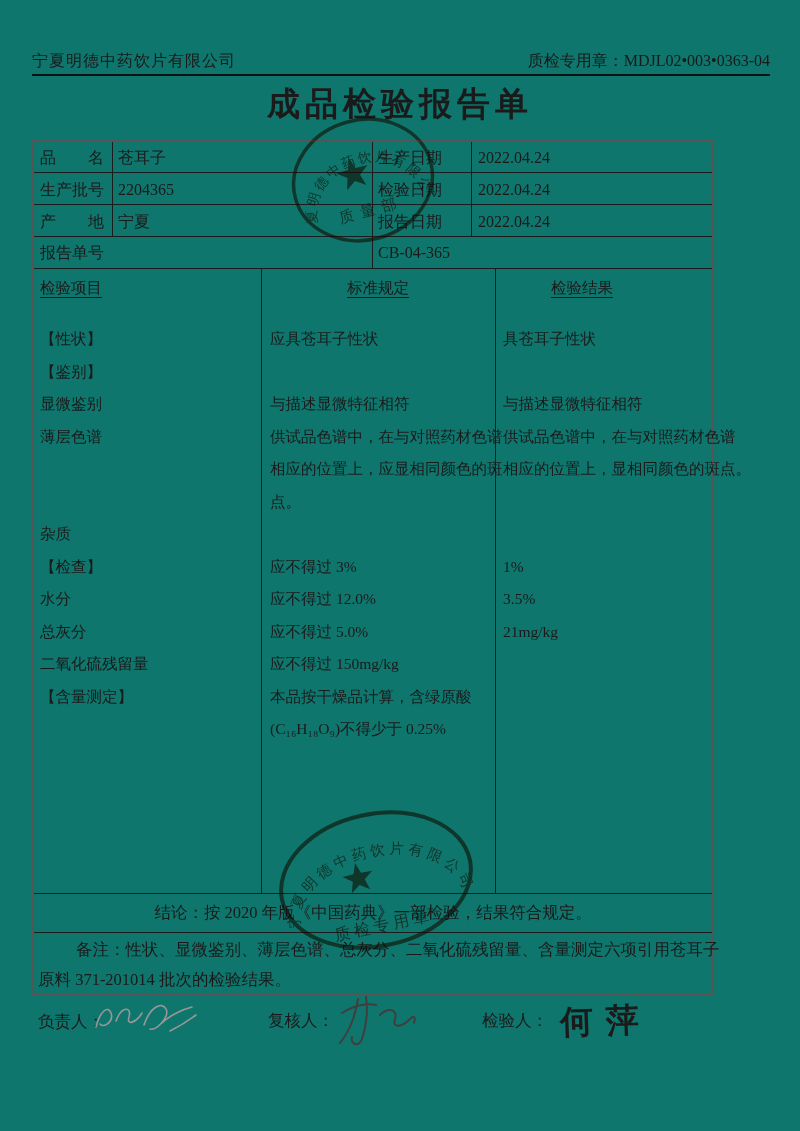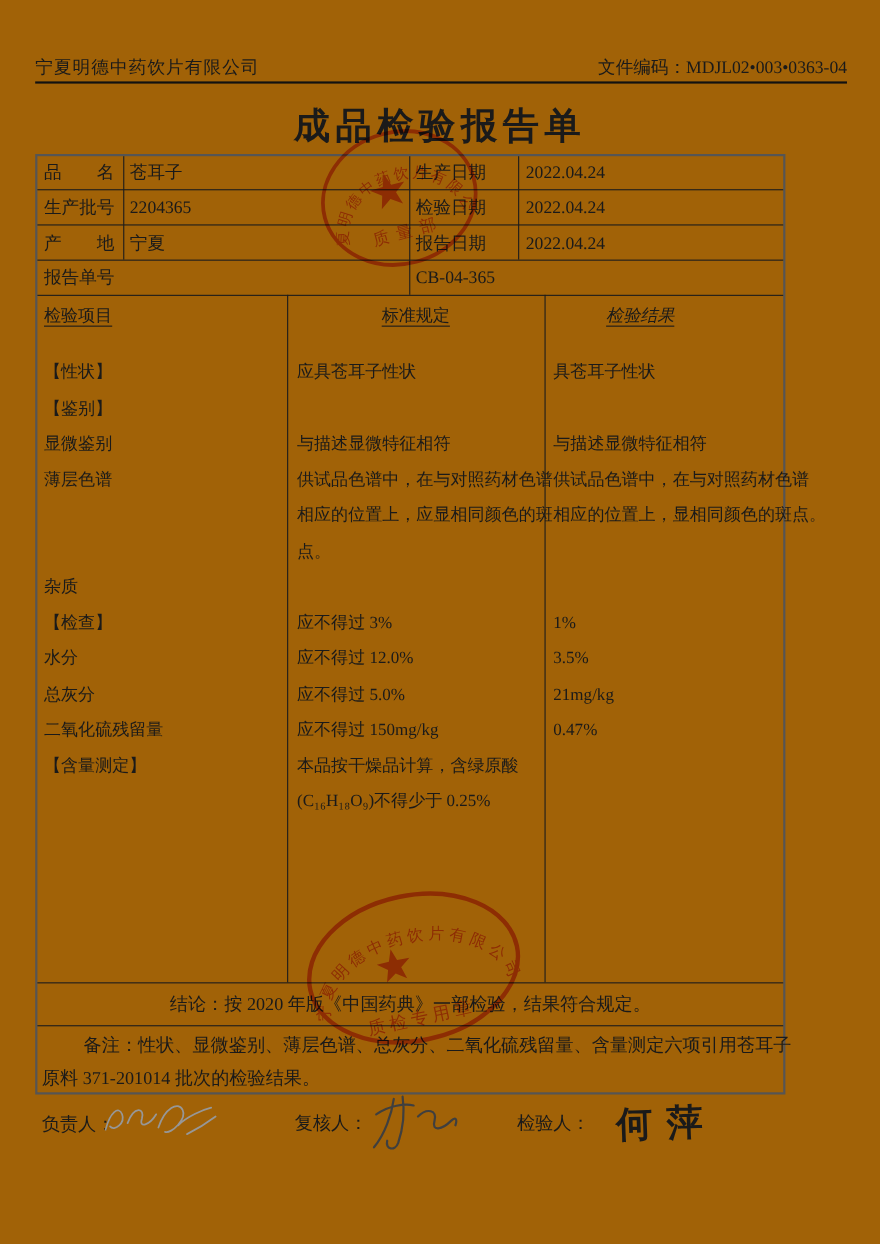--- a/index.html
+++ b/index.html
@@ -1,39 +1,39 @@
 <!DOCTYPE html>
 <html style="--stamp: #d9503c;"><head>
 <meta charset="utf-8">
 <style>
   html,body{margin:0;padding:0;background:#ffffff;}
-  .page{position:relative;width:800px;height:1131px;background:#a16207;overflow:hidden;
+  .page{position:relative;width:800px;height:1131px;background:#0f766e;overflow:hidden;
         font-family:"Liberation Serif","DejaVu Serif",serif;color:#1a1a1a;}
 
   
   .hdr-company{position:absolute;left:32px;top:51px;font-size:16px;letter-spacing:1px;}
   .hdr-code{position:absolute;right:30px;top:51px;font-size:16px;}
   .hdr-rule{position:absolute;left:32px;top:74px;width:738px;height:2px;background:#111;}
-  .doc-title{position:absolute;left:0;top:92px;width:100%;text-align:center;
+  .doc-title{position:absolute;left:0;top:82px;width:100%;text-align:center;
              font-family:"Liberation Sans","DejaVu Sans",sans-serif;
              font-size:33px;font-weight:bold;letter-spacing:5px;}
 
   
   .doc-table{position:absolute;left:32px;top:140px;width:682px;height:855px;
              border:2px solid #555;box-sizing:border-box;}
   .hl{position:absolute;left:0;right:0;height:1px;background:#1c1c1c;}
   .vl{position:absolute;width:1px;background:#1c1c1c;}
 
   .cell{position:absolute;height:32px;line-height:32px;font-size:16px;white-space:nowrap;}
   .c1{left:6px;} .c2{left:84px;} .c3{left:344px;} .c4{left:444px;}
   .r1{top:0;} .r2{top:32px;} .r3{top:64px;} .r4{top:95px;}
 
   .col-header{position:absolute;top:134px;height:24px;line-height:24px;font-size:15.5px;text-align:center;}
   .col-header span{text-decoration:underline;text-underline-offset:4px;}
-  .ch-1{left:6px;} .ch-2{left:227px;width:234px;text-align:center;} .ch-3{left:461px;width:174px;text-align:center;font-style:italic;}
+  .ch-1{left:6px;} .ch-2{left:227px;width:234px;text-align:center;} .ch-3{left:461px;width:174px;text-align:center;}
 
   .col-lines{position:absolute;top:181px;}
   .cl-1{left:6px;width:218px;} .cl-2{left:236px;width:224px;} .cl-3{left:469px;width:206px;}
   .tline{height:32.5px;line-height:32.5px;font-size:15.5px;white-space:nowrap;}
 
   .concl{position:absolute;top:751px;left:0;right:0;height:39px;line-height:40px;
          text-align:center;font-size:16.5px;}
   .remark{position:absolute;top:790px;left:0;right:0;bottom:0;padding-top:3px;}
   .remark .tline{height:30px;line-height:30px;font-size:16.5px;padding-left:4px;}
   .remark .tline:first-child{padding-left:42px;}
@@ -51,21 +51,21 @@
   .stamp-line{stroke:var(--stamp,#d9503c);fill:none;}
   .stamp-fill{fill:var(--stamp,#d9503c);}
   .stamp-text{fill:var(--stamp,#d9503c);font-family:"Liberation Serif","DejaVu Serif",serif;}
 </style>
 </head>
 <body>
 
 <div class="page">
 
   <div class="hdr-company">宁夏明德中药饮片有限公司</div>
-  <div class="hdr-code"><span>文件编码：</span><span>MDJL02•003•0363-04</span></div>
+  <div class="hdr-code"><span>质检专用章：</span><span>MDJL02•003•0363-04</span></div>
   <div class="hdr-rule"></div>
   <div class="doc-title">成品检验报告单</div>
 
   <div class="doc-table">
 
     <div class="hl" style="top:30px"></div>
     <div class="hl" style="top:62px"></div>
     <div class="hl" style="top:94px"></div>
     <div class="hl" style="top:126px"></div>
     <div class="hl" style="top:751px"></div>
@@ -132,40 +132,39 @@
         <div class="tline">具苍耳子性状</div>
         <div class="tline"></div>
         <div class="tline">与描述显微特征相符</div>
         <div class="tline">供试品色谱中，在与对照药材色谱</div>
         <div class="tline">相应的位置上，显相同颜色的斑点。</div>
         <div class="tline"></div>
         <div class="tline"></div>
         <div class="tline">1%</div>
         <div class="tline">3.5%</div>
         <div class="tline">21mg/kg</div>
-        <div class="tline">0.47%</div>
         <div class="tline"></div>
       </div>
 
     <div class="concl">结论：按 2020 年版《中国药典》一部检验，结果符合规定。</div>
     <div class="remark">
         <div class="tline">备注：性状、显微鉴别、薄层色谱、总灰分、二氧化硫残留量、含量测定六项引用苍耳子</div>
         <div class="tline">原料 371-201014 批次的检验结果。</div>
       </div>
   </div>
 
   <div class="sig-label" style="left:38px;top:1011px">负责人：</div>
   <svg class="sig-svg" style="left:92px;top:997px" width="112" height="46" viewBox="0 0 112 46">
     <path class="sig-stroke1" d="M4,30 C8,14 16,8 19,16 C22,24 12,32 8,27 M24,24 C30,8 40,10 37,20 C34,29 44,26 50,16 M52,28 C58,10 70,4 74,12 C78,20 64,34 58,32 M70,26 C78,18 92,12 100,10 M78,34 C86,30 96,24 104,18"></path>
   </svg>
   <div class="sig-label" style="left:268px;top:1010px">复核人：</div>
   <svg class="sig-svg" style="left:332px;top:993px" width="95" height="58" viewBox="0 0 95 58">
     <path class="sig-stroke2" d="M26,6 C24,20 18,38 8,50 M10,20 C22,12 36,10 44,12 M34,4 C36,18 34,34 30,46 C27,54 18,52 20,44 M48,22 C56,14 66,16 63,26 C60,36 70,34 78,26 C82,22 84,24 82,30"></path>
   </svg>
-  <div class="sig-label" style="left:470px;top:1010px">检验人：</div>
+  <div class="sig-label" style="left:482px;top:1010px">检验人：</div>
   <div class="sig-name" style="left:560px;top:999px">何萍</div>
 
   <svg class="stamp" style="left:289px;top:114px" width="148" height="132" viewBox="0 0 148 132">
     <g transform="rotate(-15 74 66)">
       <ellipse class="stamp-line" cx="74" cy="66" rx="70" ry="60" stroke-width="3.5"></ellipse>
       <path id="arcTop" d="M 19 96 A 55 47 0 1 1 129 96" fill="none"></path>
       <text class="stamp-text" style="font-size:13.5px;letter-spacing:2.5px"><textPath href="#arcTop" startOffset="50%" text-anchor="middle">宁夏明德中药饮片有限公司</textPath></text>
       <polygon class="stamp-fill" points="66,41 70,52.5 82.2,52.7 72.5,60.1 76,71.8 66,64.8 56,71.8 59.5,60.1 49.8,52.7 62,52.5"></polygon>
       <text class="stamp-text" x="74" y="102" text-anchor="middle" style="font-size:15px;letter-spacing:7px">质量部</text>
     </g>

